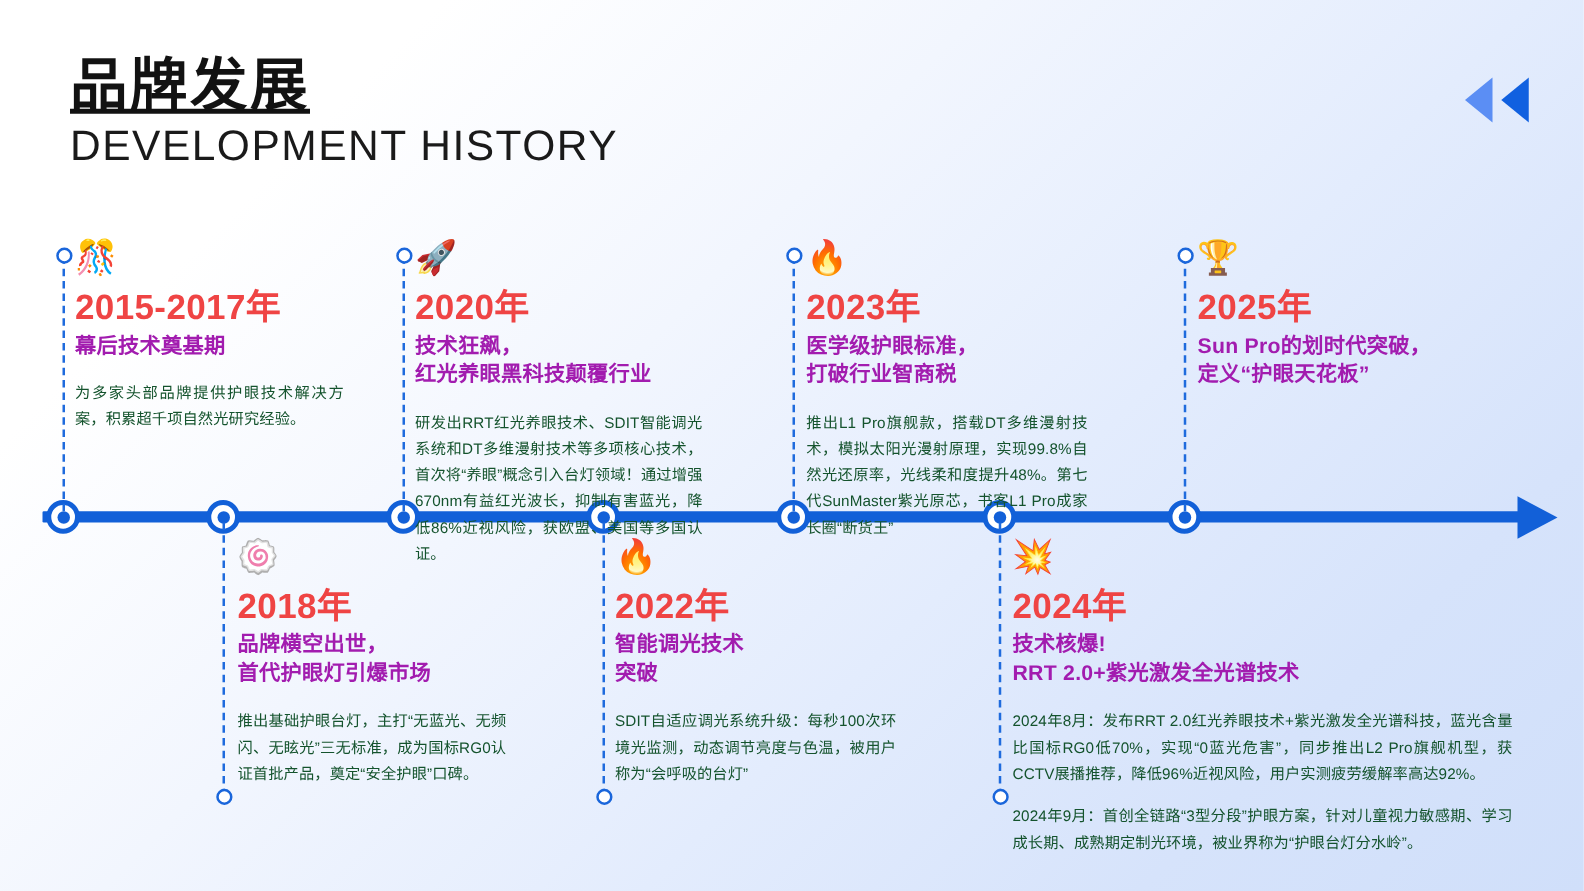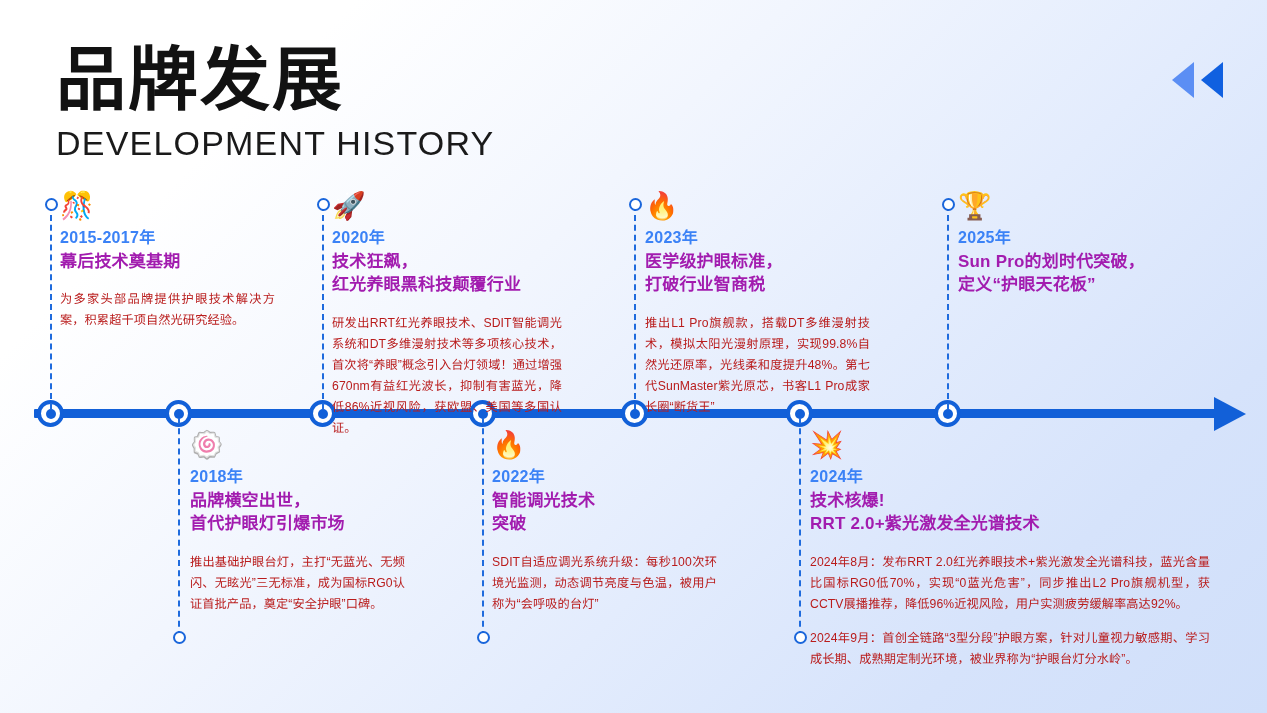--- a/index.html
+++ b/index.html
@@ -31,26 +31,27 @@
   }
 
   
   .header {
     position: absolute;
     left: 56px;
     top: 44px;
     width: 560px;
   }
   .title-cn {
-    font-size: 70px;
+    font-size: 46px;
     font-weight: 700;
     line-height: 1.05;
     letter-spacing: 2px;
     color: #121212;
     white-space: nowrap;
+    text-decoration: underline;
   }
   .title-en {
     margin-top: 6px;
     font-size: 34px;
     font-weight: 400;
     letter-spacing: 1.2px;
     color: #1a1a1a;
     white-space: nowrap;
   }
 
@@ -131,39 +132,39 @@
   
   .entry { position: absolute; }
   .entry-icon {
     font-size: 27px;
     line-height: 1;
     margin-bottom: 5px;
     height: 30px;
     display: block;
   }
   .entry-year {
-    font-size: 16px;
+    font-size: 28px;
     font-weight: 700;
-    color: #3b82f6;
+    color: #ef4444;
     letter-spacing: 0.3px;
     line-height: 1.25;
     margin-bottom: 2px;
   }
   .entry-head {
     font-size: 17px;
     font-weight: 700;
     color: #a21caf;
     line-height: 1.38;
     letter-spacing: 0.2px;
     margin-bottom: 16px;
   }
   .entry-body {
     font-size: 12.2px;
     font-weight: 400;
-    color: #b91c1c;
+    color: #14532d;
     line-height: 1.72;
     letter-spacing: 0.1px;
     text-align: justify;
   }
   .entry-body + .entry-body { margin-top: 13px; }
 </style>
 </head>
 <body>
 
 <div class="slide">

